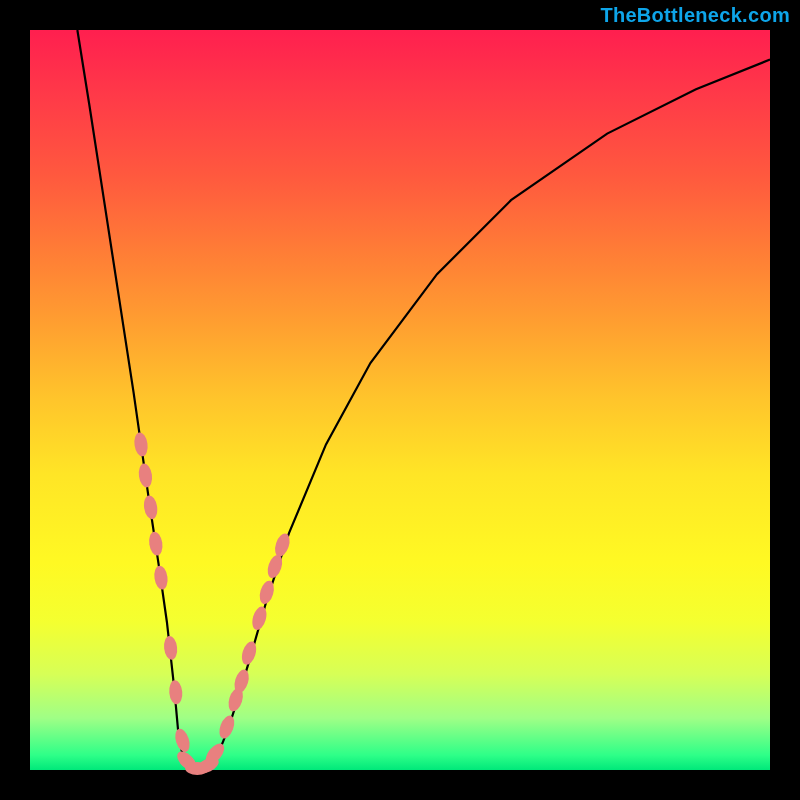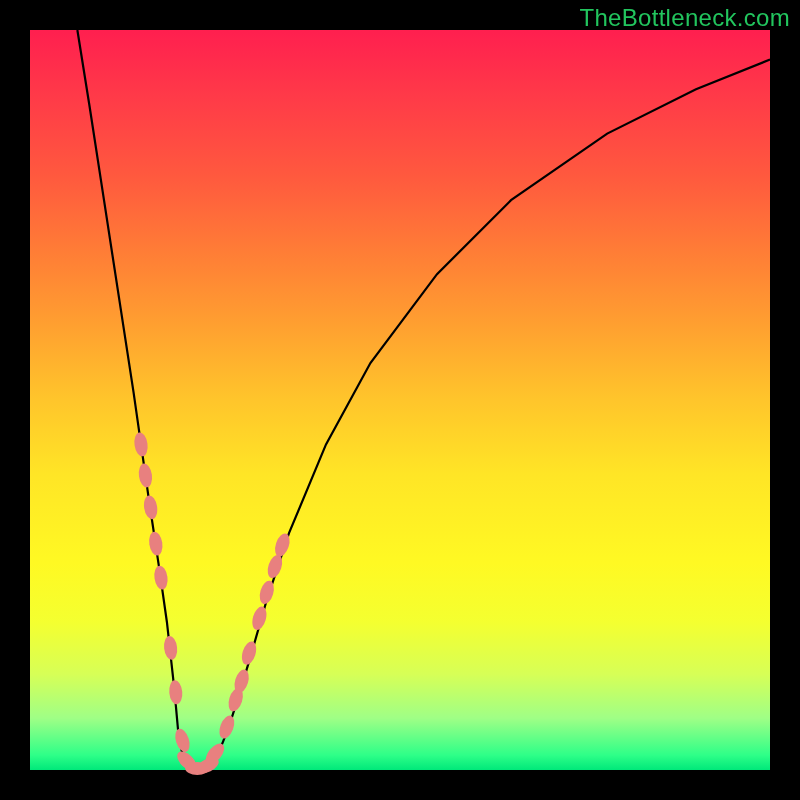--- a/index.html
+++ b/index.html
@@ -7,24 +7,24 @@
   .outer {
     width: 800px;
     height: 800px;
     background: #000;
     position: relative;
   }
   .watermark {
     position: absolute;
     top: 4px;
     right: 10px;
-    color: #22c55e;
+    color: #0ea5e9;
     font-family: Arial, Helvetica, sans-serif;
-    font-size: 24px;
-    font-weight: 400;
+    font-size: 20px;
+    font-weight: 700;
     letter-spacing: 0.3px;
     z-index: 10;
   }
   .plot {
     position: absolute;
     left: 30px;
     top: 30px;
     width: 740px;
     height: 740px;
     background: linear-gradient(to bottom,

